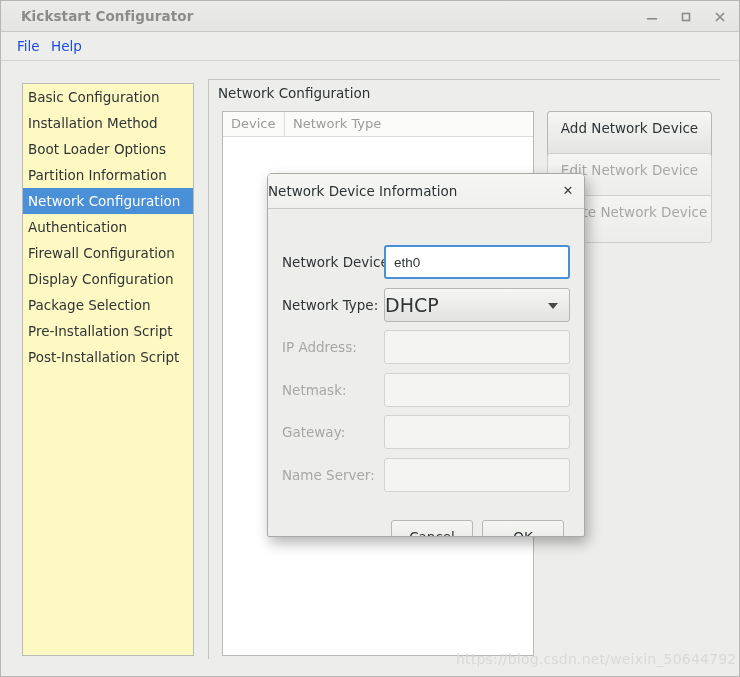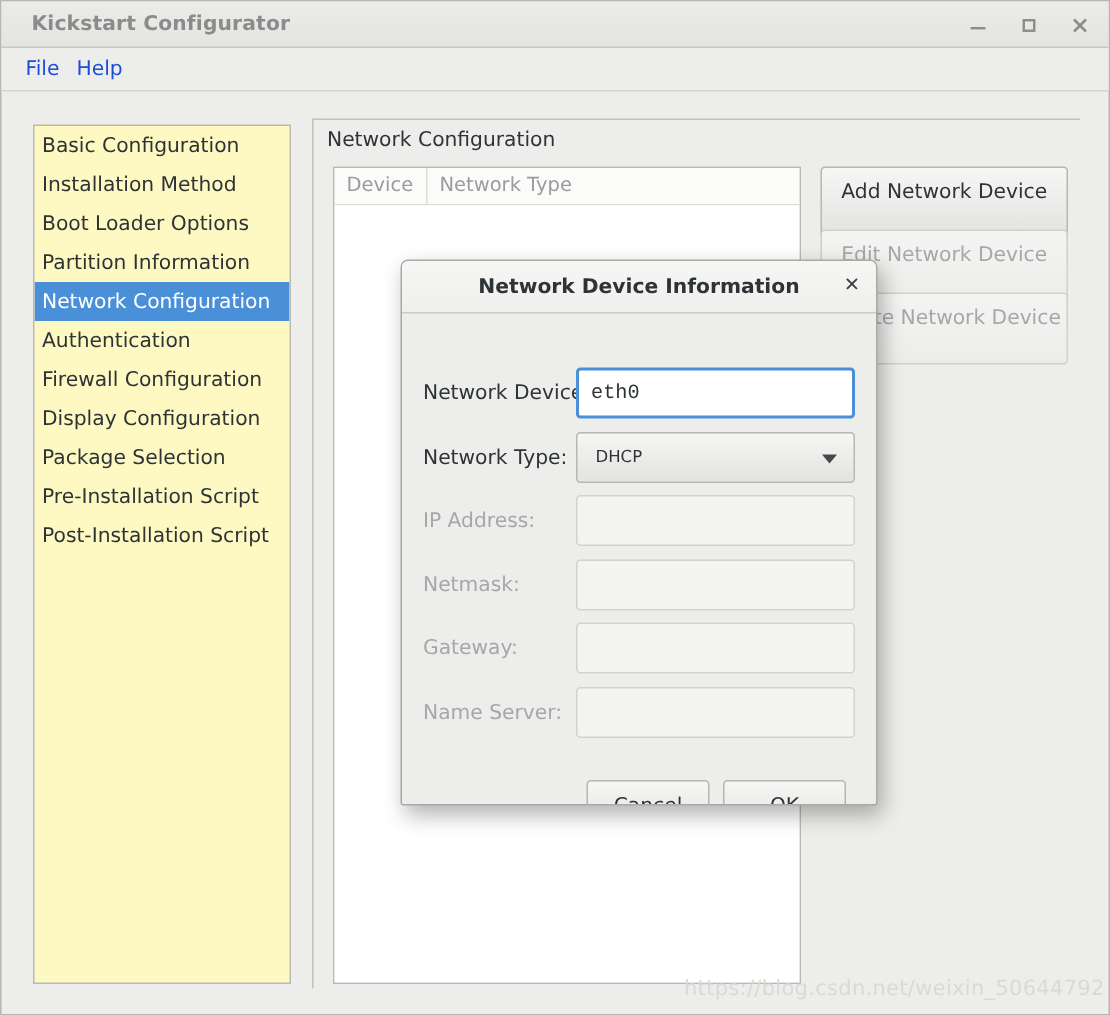--- a/index.html
+++ b/index.html
@@ -191,23 +191,23 @@
     overflow: hidden;
   }
   #dialog-titlebar {
     position: relative;
     height: 34px;
     background: linear-gradient(to bottom, #f6f6f5 0%, #efefed 100%);
     border-bottom: 1px solid #c9c9c6;
   }
   #dialog-title {
     line-height: 34px;
-    text-align: center;
-    font-size: 13.5px;
-    font-weight: bold;
+    text-align: left;
+    font-size: 13.5px;
+    font-weight: normal;
     color: #2e3436;
   }
   #dialog-close {
     position: absolute;
     right: 8px; top: 9px;
     width: 16px; height: 16px;
     line-height: 16px;
     text-align: center;
     font-size: 13px;
     font-weight: bold;
@@ -234,21 +234,21 @@
   }
   .field-label.disabled { color: #a6a8a7; }
   .field-input {
     position: absolute;
     left: 116px;
     width: 186px; height: 34px;
     box-sizing: border-box;
     background: #ffffff;
     border: 1px solid #bcbcb9;
     border-radius: 3px;
-    font-family: Liberation Mono, monospace;
+    font-family: Liberation Sans, sans-serif;
     font-size: 13.5px;
     color: #2e3436;
     padding: 0 9px;
     outline: none;
   }
   .field-input.focused {
     border: 2px solid #4a90d9;
     padding: 0 8px;
   }
   .field-input.disabled {
@@ -256,24 +256,23 @@
     border: 1px solid #d2d2cf;
   }
   .field-combo {
     position: absolute;
     left: 116px;
     width: 186px; height: 34px;
     box-sizing: border-box;
     border: 1px solid #b6b6b3;
     border-radius: 3px;
     background: linear-gradient(to bottom, #f6f6f5 0%, #e2e2df 100%);
-    font-size: 11px;
+    font-size: 19px;
     color: #2e3436;
     line-height: 32px;
-    padding-left: 12px;
     cursor: default;
   }
   .combo-arrow {
     position: absolute;
     right: 11px; top: 14px;
     width: 0; height: 0;
     border-left: 5px solid transparent;
     border-right: 5px solid transparent;
     border-top: 6px solid #46494a;
   }

